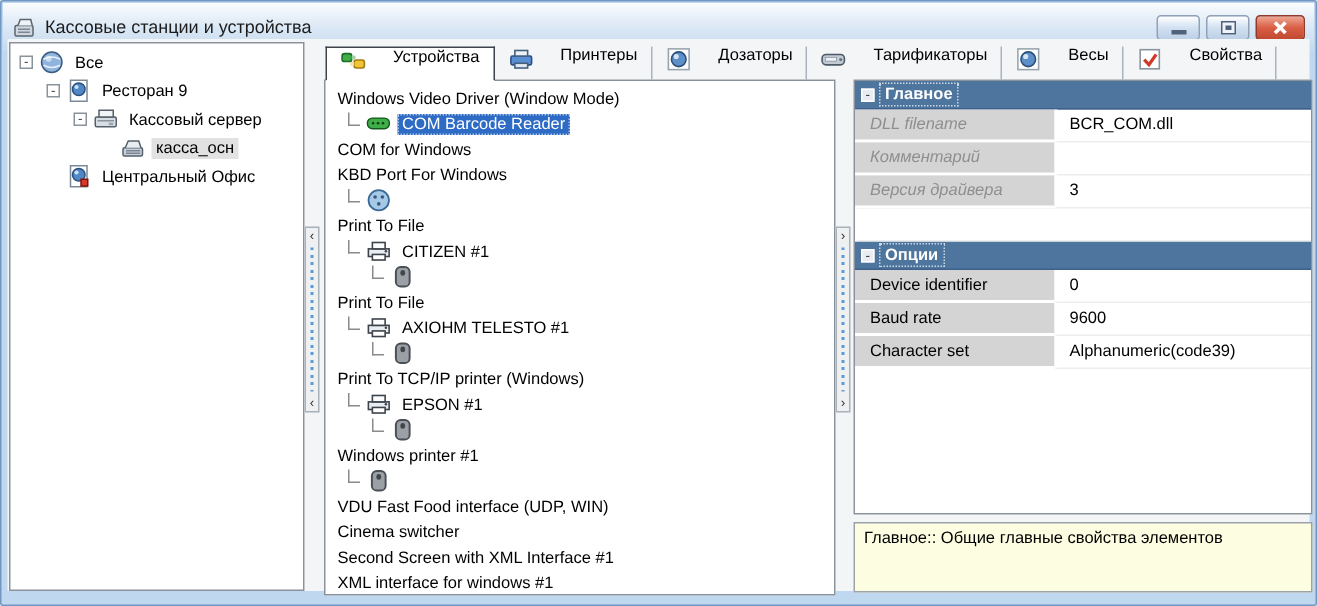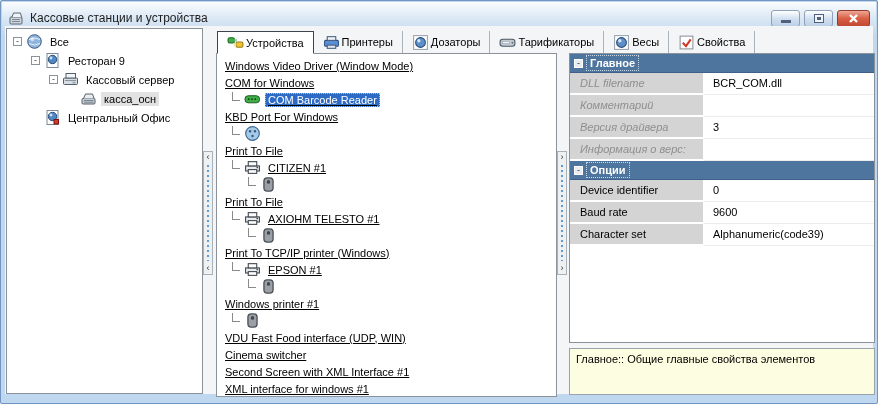--- a/index.html
+++ b/index.html
@@ -48,28 +48,28 @@
             border:1px solid #a9b1b9; display:flex; flex-direction:column; align-items:center;
             padding:1px 0; z-index:3; }
   .vsplit .arr { font-size:9px; line-height:9px; color:#333; flex:none; }
   .vsplit .dots { flex:1; width:2px; margin:3px 0;
             background:repeating-linear-gradient(#5d9bd3 0 2px, transparent 2px 5px); }
   .vsplit.left { left:202px; }
   .vsplit.right { left:556px; }
 
   
   .tabstrip { position:absolute; left:216px; top:29px; height:23px; display:flex; align-items:flex-end; z-index:2; }
-  .tab { display:flex; align-items:center; gap:2px; height:22px; padding:0 9px;
+  .tab { display:flex; align-items:flex-start; gap:18px; height:22px; padding:0 9px;
          border-right:1px solid #aab3bc; background:transparent; cursor:default; white-space:nowrap; }
   .tab.active { border:1px solid #3c434a; border-bottom:1px solid #fff; background:#fff;
                 height:23px; margin-bottom:-1px; }
   .tab .ticon { margin-right:0; }
 
   
-  .dlist { left:215px; top:52px; width:341px; height:344px; overflow:hidden; padding:3px 0 0 5px;text-decoration:underline; }
+  .dlist { left:215px; top:52px; width:341px; height:344px; overflow:hidden; padding:3px 0 0 5px; }
   .dl-row { height:17px; display:flex; align-items:center; white-space:nowrap; }
   .dl-ind1 { margin-left:10px; } .dl-ind2 { margin-left:26px; }
   .elbow { width:8px; height:9px; border-left:1px solid #8a8a8a; border-bottom:1px solid #8a8a8a;
            margin:-7px 4px 0 0; flex:none; }
   .dl-lbl { padding:1px 3px; }
   .dl-lbl.sel { background:#2e6bc5; color:#fff; outline:1px dotted #a9c4ea; outline-offset:-1px; }
 
   
   .pgrid { left:568px; top:52px; width:306px; height:290px; overflow:hidden; }
   .pg-hdr { height:19px; background:#4d759e; border-bottom:1px solid #3e608a;
@@ -247,36 +247,36 @@
           </svg>
         </span>
         <span>Свойства</span>
       </div>
     </div>
 
   <div class="panel dlist" id="dlist">
       <div class="dl-row">
         <span class="dl-lbl">Windows Video Driver (Window Mode)</span>
       </div>
-      <div class="dl-row">
-        <span class="dl-lbl">COM for Windows</span>
-      </div>
       <div class="dl-row dl-ind1">
         <span class="elbow"></span>
         <span class="ticon">
           <svg viewBox="0 0 18 12" width="18" height="12">
             <rect x="1" y="2" width="15.5" height="7.5" rx="3.5" fill="#3fae49" stroke="#14581c"></rect>
             <circle cx="5" cy="5.7" r=".9" fill="#0d3d12"></circle>
             <circle cx="8.5" cy="5.7" r=".9" fill="#0d3d12"></circle>
             <circle cx="12" cy="5.7" r=".9" fill="#0d3d12"></circle>
           </svg>
         </span>
         <span class="dl-lbl sel">COM Barcode Reader</span>
       </div>
       <div class="dl-row">
+        <span class="dl-lbl">COM for Windows</span>
+      </div>
+      <div class="dl-row">
         <span class="dl-lbl">KBD Port For Windows</span>
       </div>
       <div class="dl-row dl-ind1">
         <span class="elbow"></span>
         <span class="ticon">
           <svg viewBox="0 0 14 14" width="14" height="14">
             <circle cx="7" cy="7" r="5.6" fill="#a6c9e8" stroke="#3c6a96"></circle>
             <circle cx="5" cy="5.2" r="1" fill="#38597c"></circle>
             <circle cx="9" cy="5.2" r="1" fill="#38597c"></circle>
             <circle cx="7" cy="9" r="1" fill="#38597c"></circle>
@@ -398,21 +398,20 @@
       </div>
       <div class="pg-row">
         <span class="pg-lbl ital">Комментарий</span>
         <span class="pg-val"></span>
       </div>
       <div class="pg-row">
         <span class="pg-lbl ital">Версия драйвера</span>
         <span class="pg-val">3</span>
       </div>
       <div class="pg-row">
-        <span class="pg-lbl ital">Информация о верс:</span>
         <span class="pg-val"></span>
       </div>
       <div class="pg-hdr">
         <span class="minus">-</span>
         <span class="hdr-t">Опции</span>
       </div>
       <div class="pg-row">
         <span class="pg-lbl">Device identifier</span>
         <span class="pg-val">0</span>
       </div>

